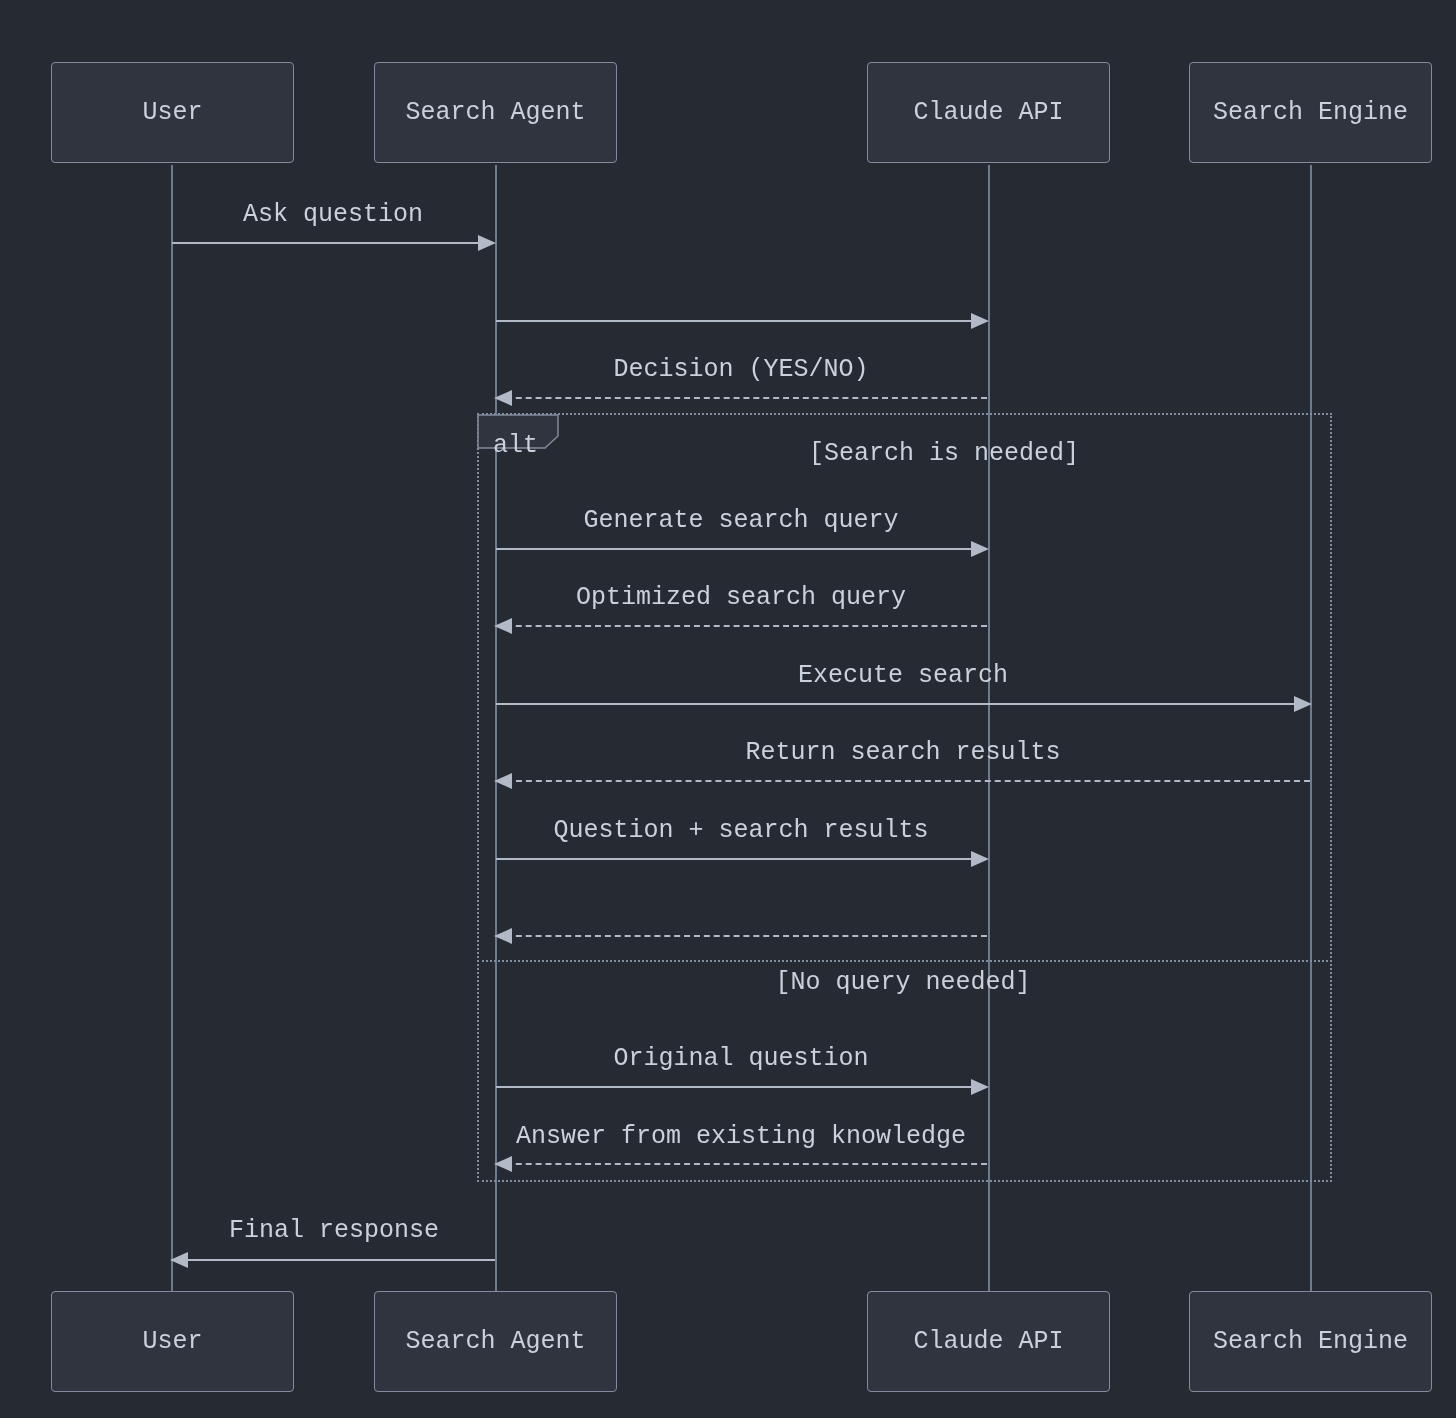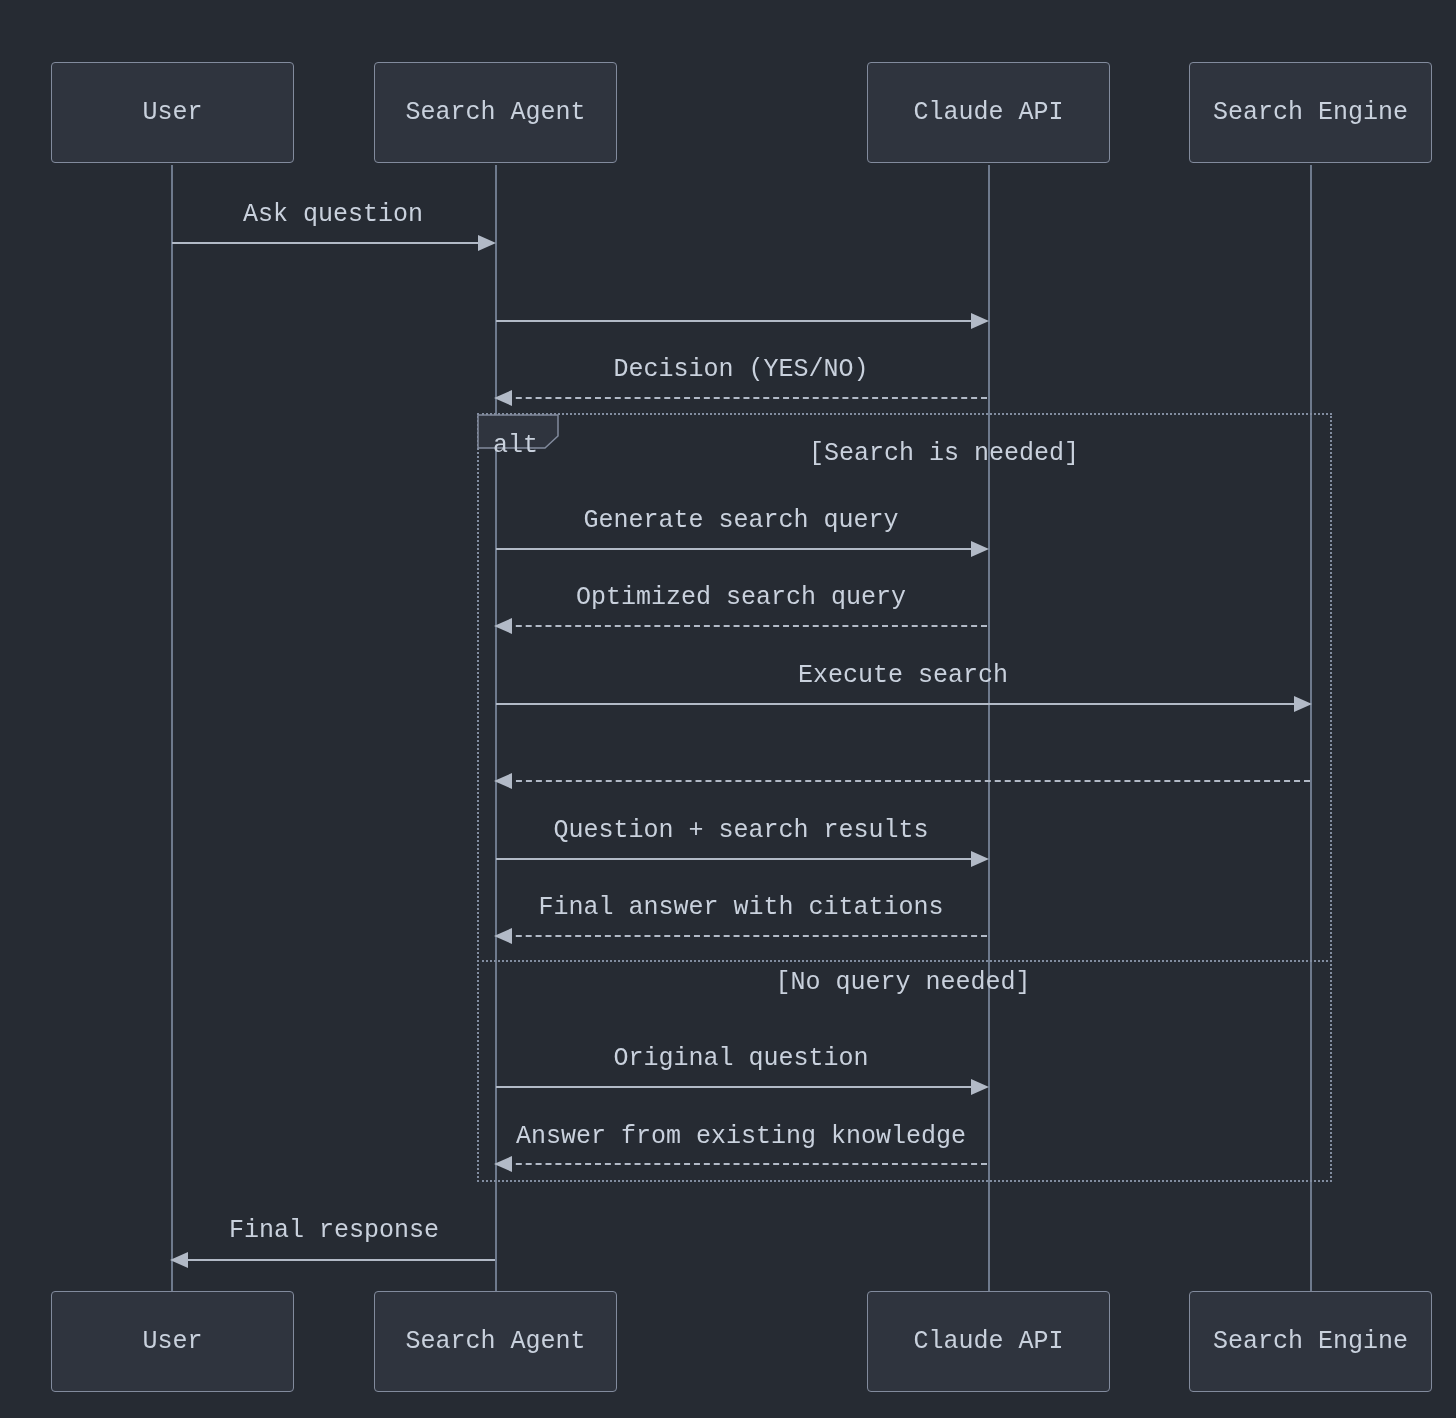--- a/index.html
+++ b/index.html
@@ -140,30 +140,30 @@
   <div class="msg-label" style="left:741px;top:598px">Optimized search query</div>
   <div class="arrow dashed left" style="left:496px;top:625px;width:491px">
       <i class="head"></i>
     </div>
 
   <div class="msg-label" style="left:903px;top:676px">Execute search</div>
   <div class="arrow solid right" style="left:496px;top:703px;width:814px">
       <i class="head"></i>
     </div>
 
+  <div class="msg-label" style="left:903px;top:753px">Return search results</div>
   <div class="arrow dashed left" style="left:496px;top:780px;width:814px">
       <i class="head"></i>
     </div>
 
   <div class="msg-label" style="left:741px;top:831px">Question + search results</div>
   <div class="arrow solid right" style="left:496px;top:858px;width:491px">
       <i class="head"></i>
     </div>
 
-  <div class="msg-label" style="left:741px;top:908px">Final answer with citations</div>
   <div class="arrow dashed left" style="left:496px;top:935px;width:491px">
       <i class="head"></i>
     </div>
 
   <div class="msg-label" style="left:741px;top:1059px">Original question</div>
   <div class="arrow solid right" style="left:496px;top:1086px;width:491px">
       <i class="head"></i>
     </div>
 
   <div class="msg-label" style="left:741px;top:1137px">Answer from existing knowledge</div>

